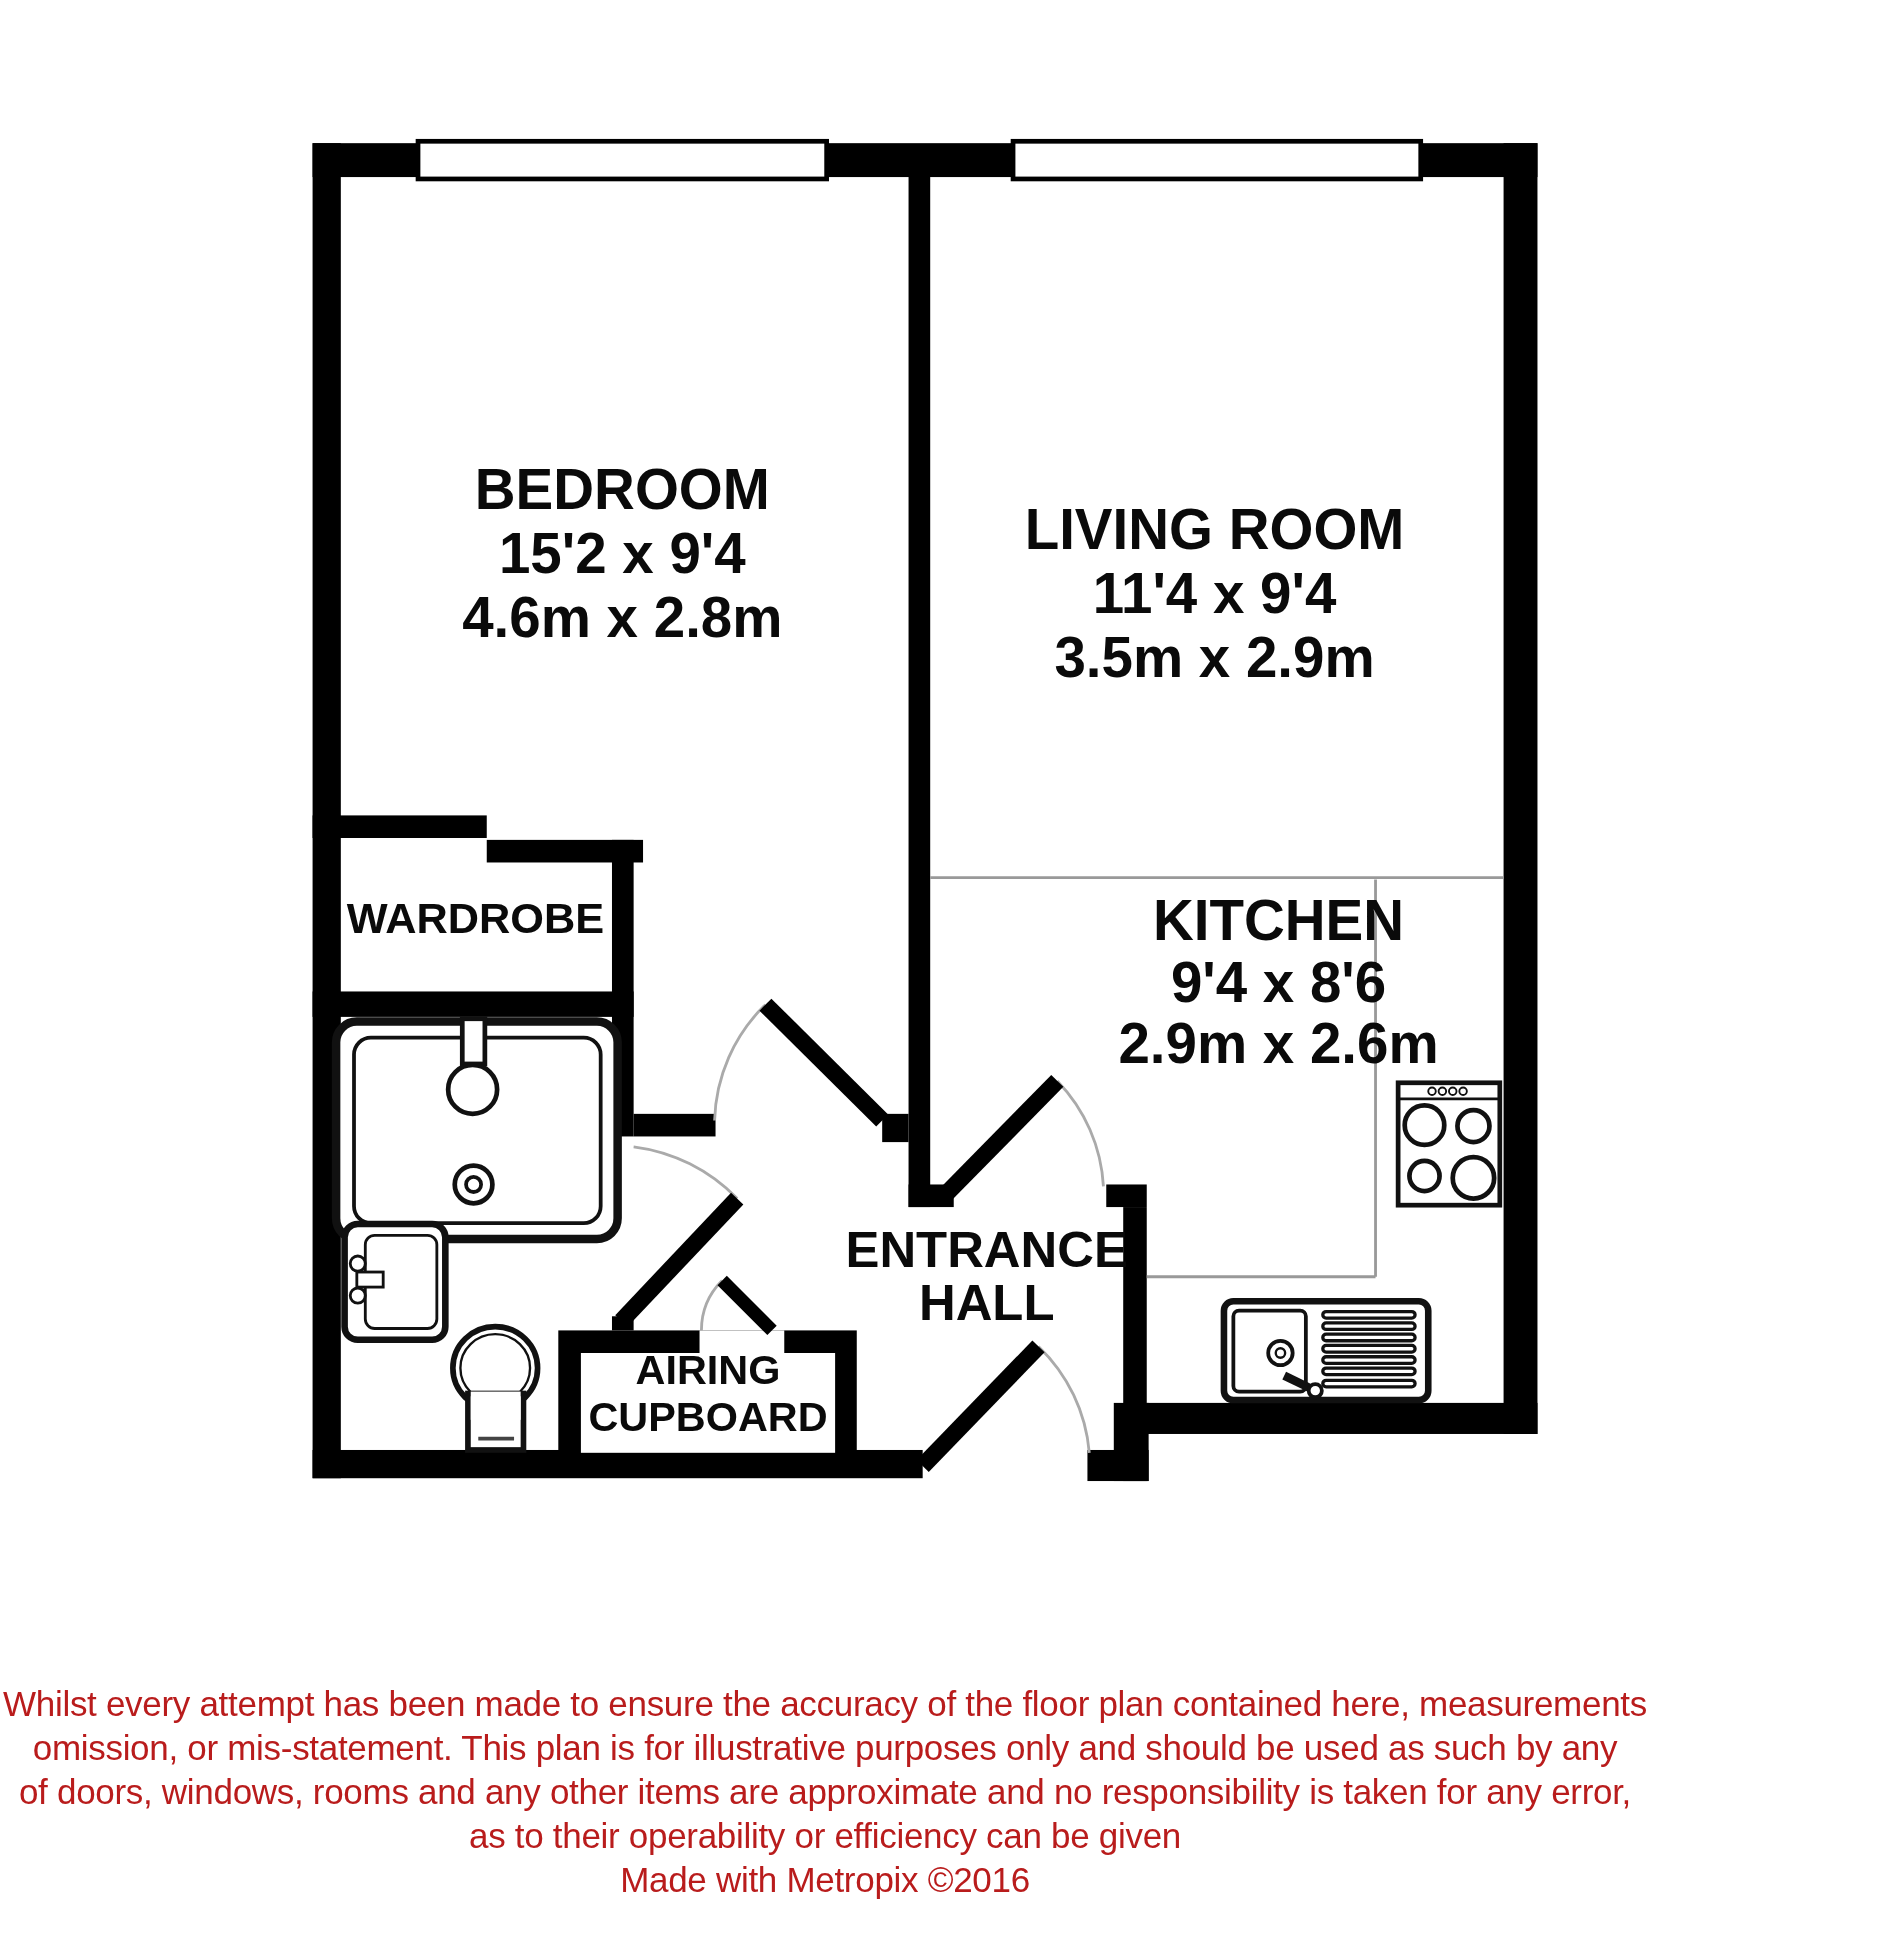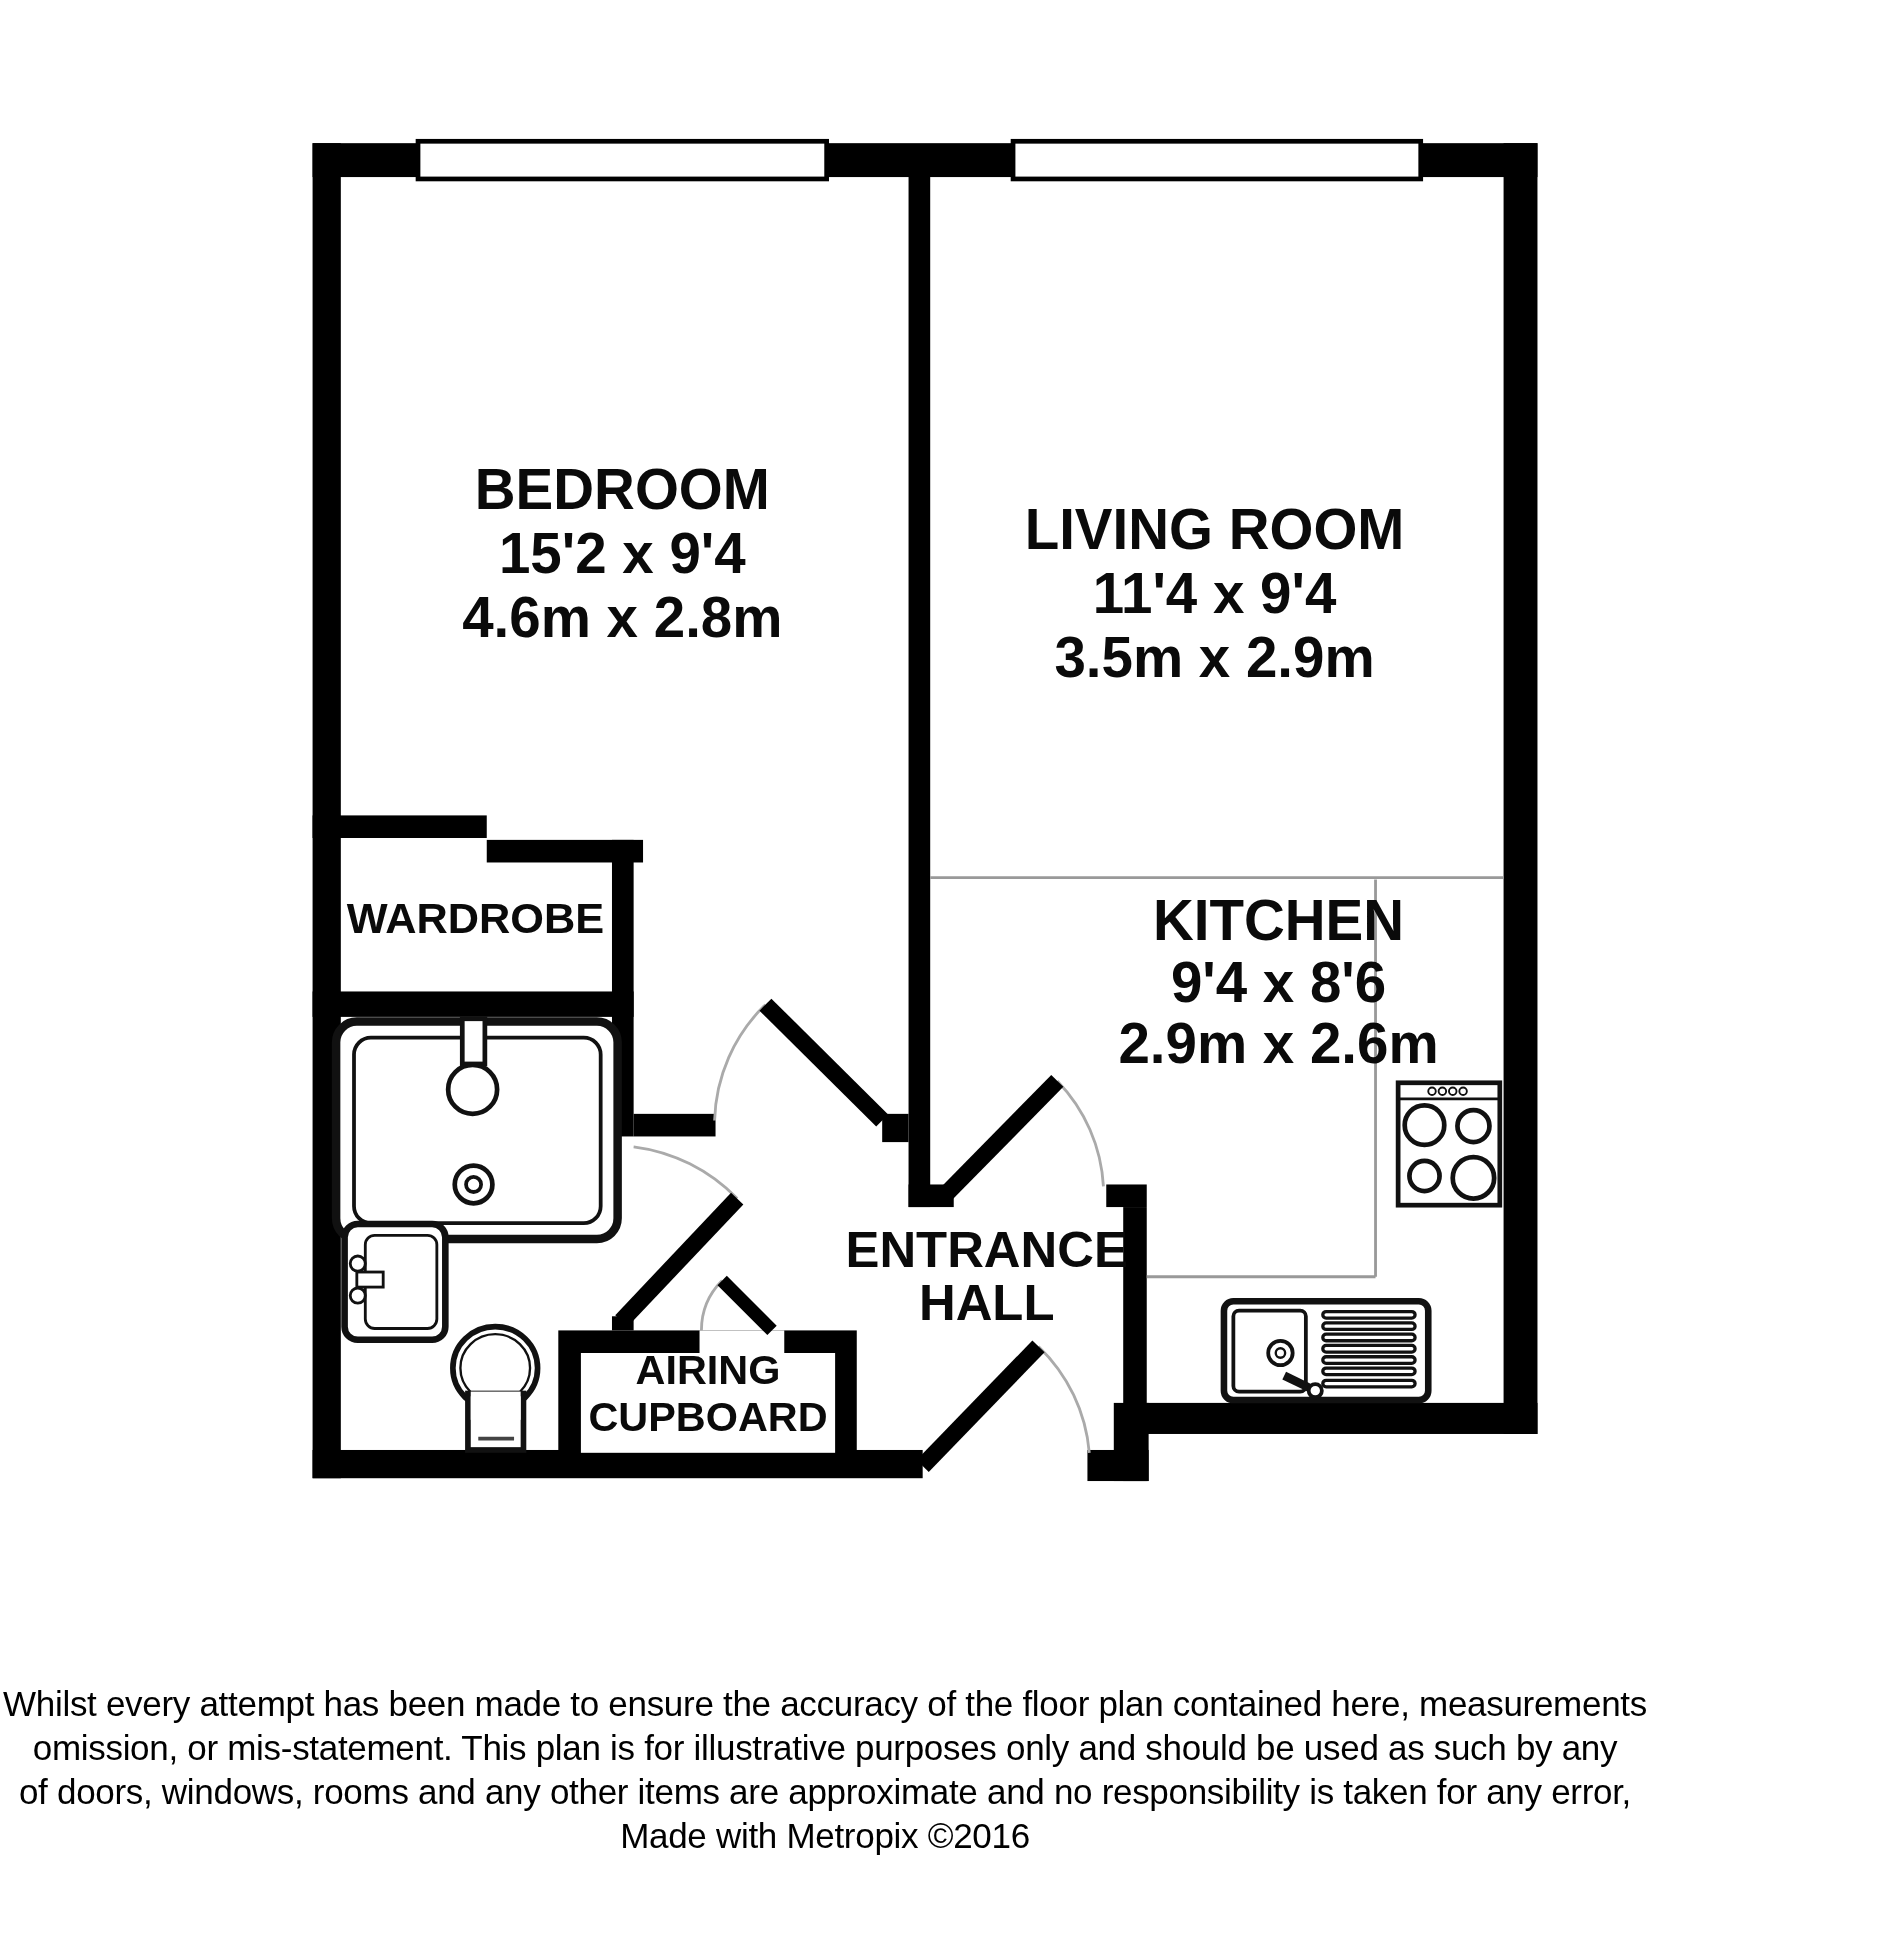--- a/index.html
+++ b/index.html
@@ -4,21 +4,21 @@
 <style>
   html,body{margin:0;padding:0;background:#fff;}
   .canvas{position:relative;width:1883px;height:1957px;background:#ffffff;overflow:hidden;
           font-family:"Liberation Sans", sans-serif;text-decoration:underline;}
   svg{position:absolute;left:0;top:0;}
   .room-label{font:700 60px "Liberation Sans", sans-serif;fill:#0a0a0a;}
   .wardrobe-label{font:700 46px "Liberation Sans", sans-serif;fill:#0a0a0a;}
   .hall-label{font:700 54px "Liberation Sans", sans-serif;fill:#0a0a0a;}
   .cupboard-label{font:700 44px "Liberation Sans", sans-serif;fill:#0a0a0a;}
   .disclaimer{position:absolute;left:0;top:1682px;width:1650px;text-align:center;
-              color:#000000;font-size:35px;line-height:44px;letter-spacing:-0.3px;}
+              color:#b91c1c;font-size:35px;line-height:44px;letter-spacing:-0.3px;}
   .disclaimer div{white-space:nowrap;}
 </style>
 </head>
 <body>
 
 <div class="canvas">
 
 <svg width="1883" height="1676" viewBox="0 0 2000 1780">
 
   <g fill="#000000">
@@ -145,17 +145,18 @@
 
     <text class="cupboard-label" x="752" y="1470">AIRING</text>
     <text class="cupboard-label" x="752" y="1520">CUPBOARD</text>
   </g>
 </svg>
 
   <div class="disclaimer">
     <div>Whilst every attempt has been made to ensure the accuracy of the floor plan contained here, measurements</div>
     <div>omission, or mis-statement. This plan is for illustrative purposes only and should be used as such by any</div>
     <div>of doors, windows, rooms and any other items are approximate and no responsibility is taken for any error,</div>
+    <div>as to their operability or efficiency can be given</div>
     <div>Made with Metropix ©2016</div>
   </div>
 
 </div>
 
 
 </body></html>

